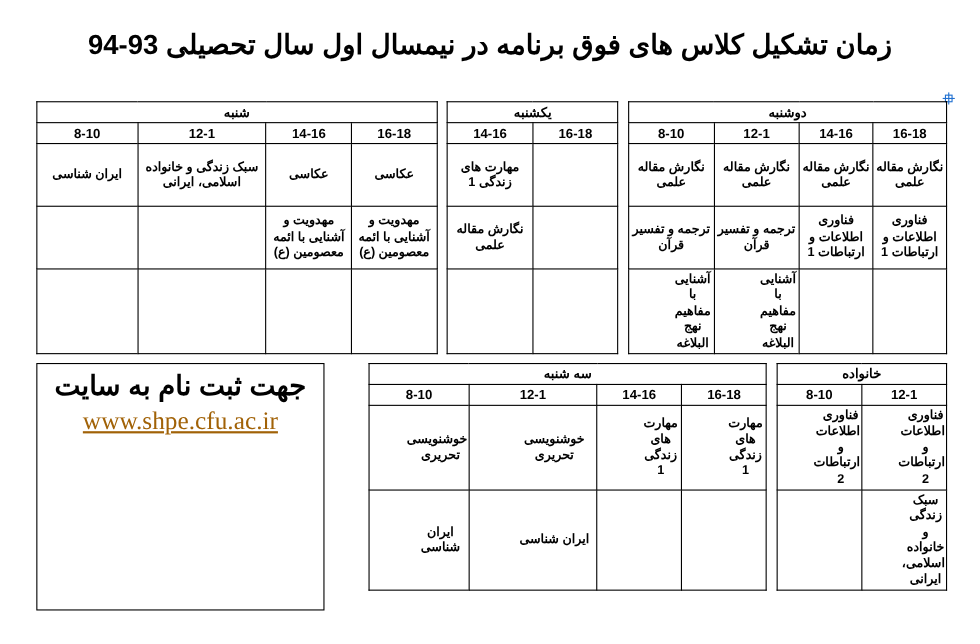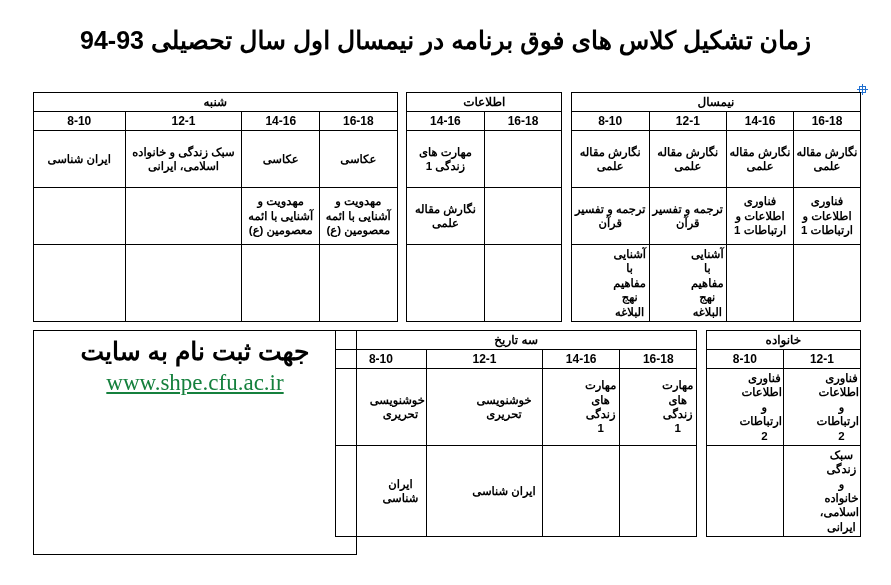--- a/index.html
+++ b/index.html
@@ -113,38 +113,38 @@
     top: 330px;
     left: 335px;
     width: 526px;
   }
 
   
   .notice {
     position: absolute;
     top: 330px;
     left: 33px;
-    width: 324px;
+    width: 262px;
     height: 225px;
     border: 1px solid #000000;
     box-sizing: border-box;
     direction: rtl;
     text-align: center;
     padding: 6px 8px 4px 8px;
   }
   .notice .line {
     font-size: 25px;
     font-weight: bold;
     line-height: 1.12;
     white-space: nowrap;
   }
   .notice .url {
     font-size: 23px;
     font-weight: normal;
-    color: #15803d;
+    color: #a16207;
     text-decoration: underline;
     direction: ltr;
     font-family: "Liberation Serif", serif;
     line-height: 1.35;
     display: block;
     margin: 2px 0 2px 0;
     white-space: nowrap;
   }
 </style>
 </head>
@@ -168,23 +168,23 @@
       <col style="width:73px">
         <col style="width:73px">
       <col style="width:9px">
       <col style="width:73px">
         <col style="width:73px">
         <col style="width:110px">
         <col style="width:86px">
     </colgroup>
     <tbody>
         <tr>
-      <th class="day" colspan="4">نیمسال</th>
-      <td class="spacer-col"></td>
-      <th class="day" colspan="2">اطلاعات</th>
+      <th class="day" colspan="4">دوشنبه</th>
+      <td class="spacer-col"></td>
+      <th class="day" colspan="2">یکشنبه</th>
       <td class="spacer-col"></td>
       <th class="day" colspan="4">شنبه</th>
     </tr>
     <tr>
       <td class="time">16-18</td>
       <td class="time">14-16</td>
       <td class="time">12-1</td>
       <td class="time">8-10</td>
       <td class="spacer-col"></td>
       <td class="time">16-18</td>
@@ -255,21 +255,21 @@
       <col style="width:9px">
       <col style="width:73px">
         <col style="width:73px">
         <col style="width:110px">
         <col style="width:86px">
     </colgroup>
     <tbody>
         <tr>
       <th class="day" colspan="2">خانواده</th>
       <td class="spacer-col"></td>
-      <th class="day" colspan="4">سه تاریخ</th>
+      <th class="day" colspan="4">سه شنبه</th>
     </tr>
     <tr>
       <td class="time">12-1</td>
       <td class="time">8-10</td>
       <td class="spacer-col"></td>
       <td class="time">16-18</td>
       <td class="time">14-16</td>
       <td class="time">12-1</td>
       <td class="time">8-10</td>
     </tr>

